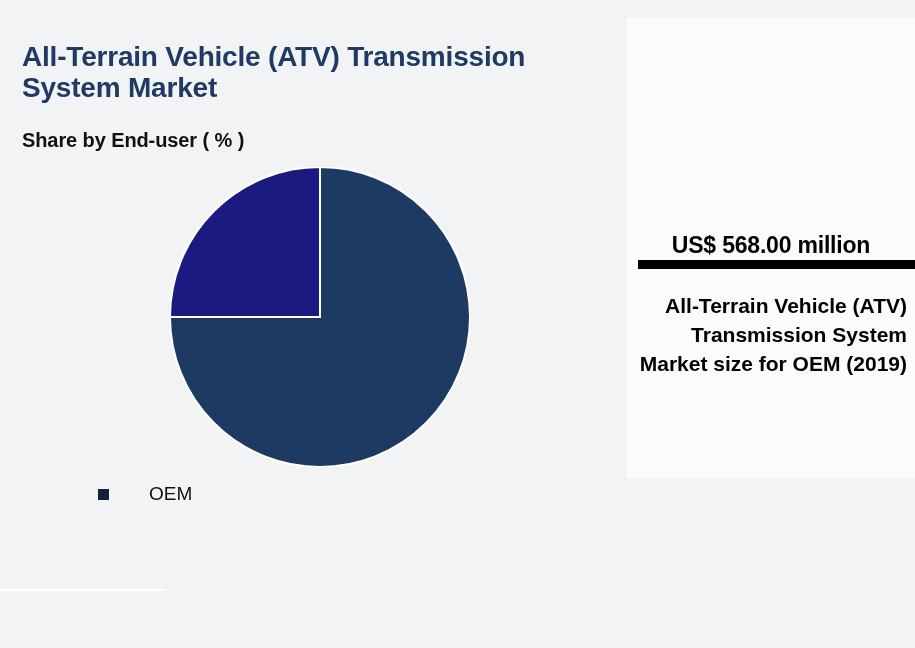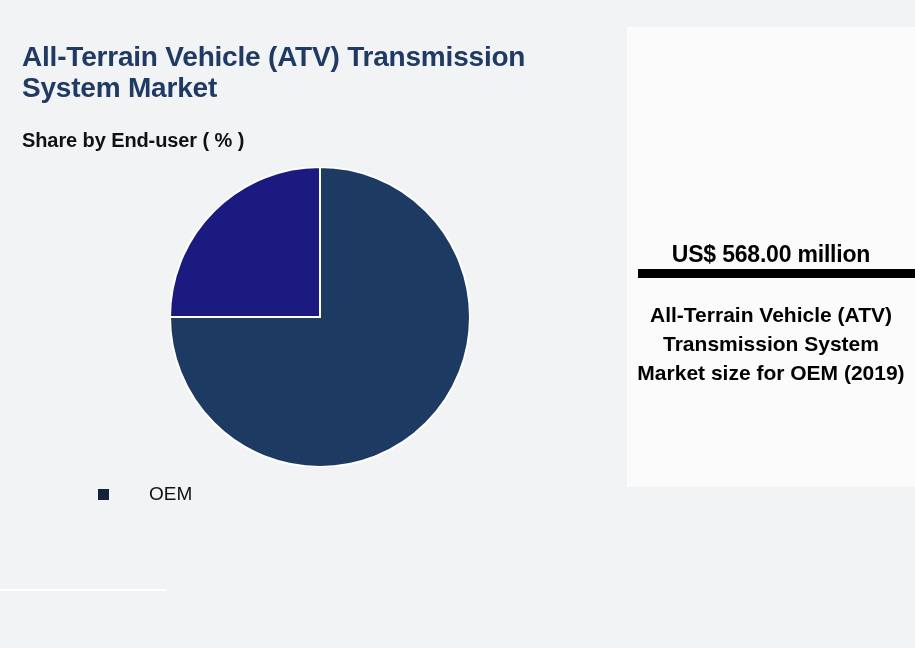--- a/index.html
+++ b/index.html
@@ -95,21 +95,21 @@
     top: 574px;
     width: 166px;
     height: 2px;
     background: #ffffff;
   }
 
   
   .right-panel {
     position: absolute;
     left: 627px;
-    top: 12px;
+    top: 3px;
     width: 288px;
     height: 460px;
     background: #fbfbfc;
   }
 
   .kpi-value {
     position: absolute;
     left: 0;
     top: 214px;
     width: 288px;
@@ -127,21 +127,21 @@
     width: 277px;
     height: 9px;
     background: #000000;
   }
 
   .kpi-caption {
     position: absolute;
     left: 8px;
     top: 274px;
     width: 272px;
-    text-align: center;
+    text-align: right;
     font-size: 21px;
     font-weight: bold;
     color: #000000;
     line-height: 1.37;
   }
 
   .source-note {
     position: absolute;
     left: 0;
     top: 613px;

